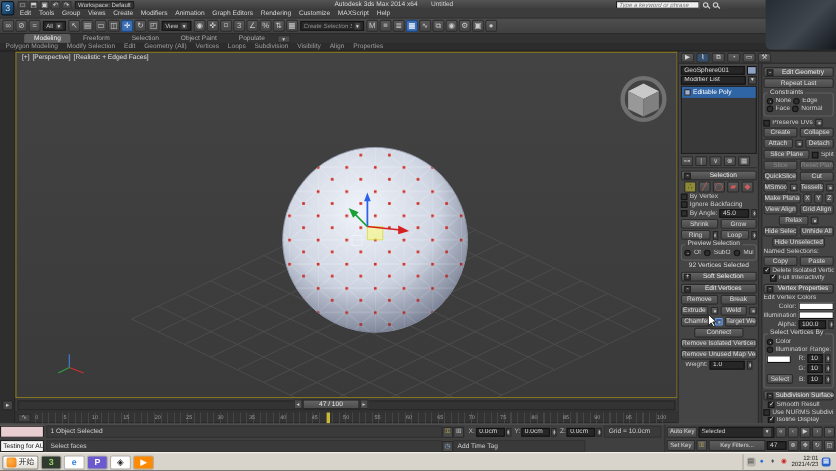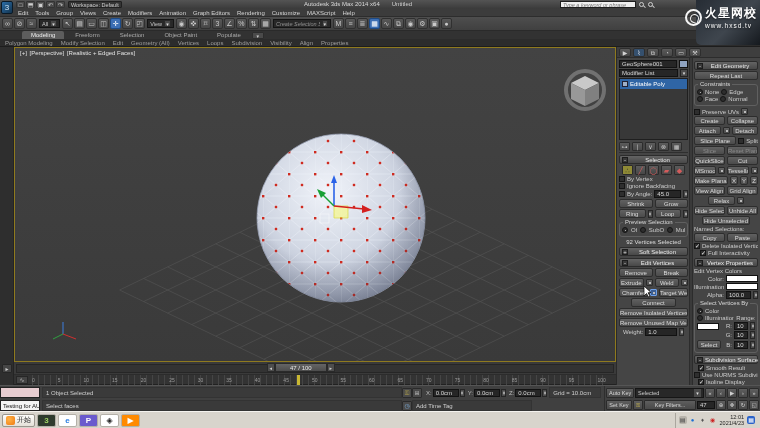--- a/index.html
+++ b/index.html
@@ -712,25 +712,18 @@
         </span>
       <div class="clock">
         <div>12:01</div>
         <div>2021/4/23</div>
       </div>
       <span class="tri" style="background:#2a62c8;color:#fff">▦</span>
     </div>
   </div>
 
   <div class="wmphoto"></div>
-  <div class="wm">
-    <div class="wmring"></div>
-    <div class="wmtxt">
-      <div class="brand" able="false">火星网校</div>
-      <div class="url">www.hxsd.tv</div>
-    </div>
-  </div>
 
   <svg class="cursor" width="10" height="12">
     <polygon points="1,0 1,10 3.5,7.5 5.5,11 7,10 5,6.8 8,6.5" fill="#fff" stroke="#000" stroke-width="0.7"></polygon>
   </svg>
 
 </div>
 
 </body></html>

